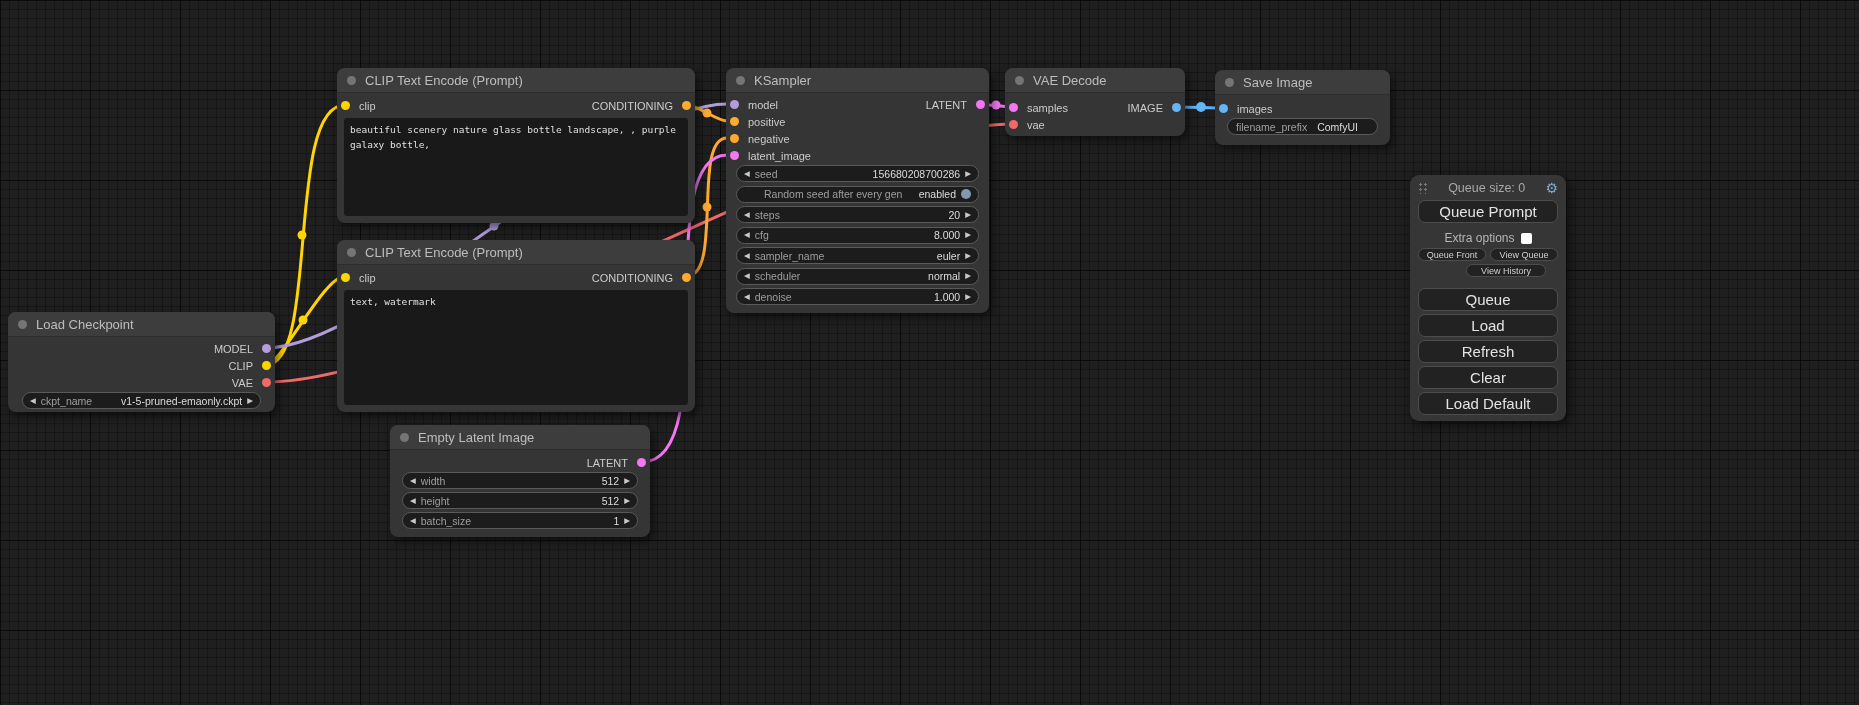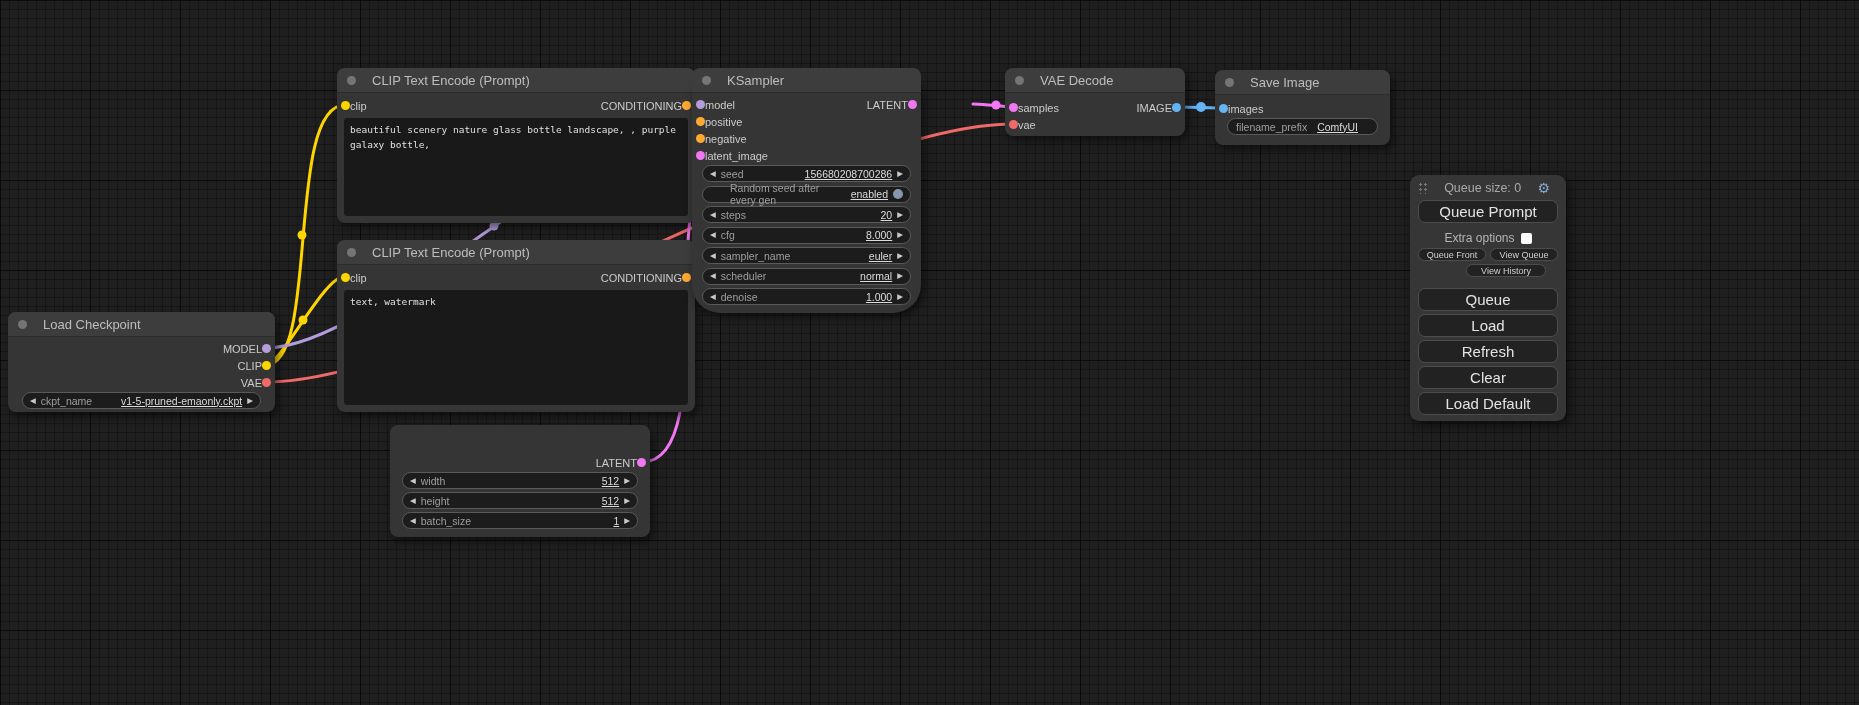--- a/index.html
+++ b/index.html
@@ -13,51 +13,51 @@
       linear-gradient(rgba(0,0,0,0.25) 1px, transparent 1px),
       linear-gradient(90deg, rgba(0,0,0,0.25) 1px, transparent 1px);
     background-size:90px 90px,90px 90px,9px 9px,9px 9px;
   }
   #wires{position:absolute;left:0;top:0;z-index:1;}
   .node{
     position:absolute;background:#353535;border-radius:8px;z-index:2;
     box-shadow:3px 4px 10px rgba(0,0,0,0.55);
   }
   .ntitle{
-    height:24px;display:flex;align-items:center;gap:16px;padding:0 10px;
+    height:24px;display:flex;align-items:center;gap:9px;padding:0 10px;
     font-size:13px;color:#bdbdbd;background:#3d3d3d;
     border-radius:8px 8px 0 0;border-bottom:1px solid #2d2d2d;
   }
   .tdot{width:9px;height:9px;border-radius:50%;background:#757575;flex:0 0 auto;}
   .iorow{position:absolute;left:0;right:0;height:17px;display:flex;align-items:center;
-    padding:0 13px;font-size:11px;color:#cbcbcb;}
+    padding:0 22px;font-size:11px;color:#cbcbcb;}
   .iorow.out{justify-content:flex-end;}
   .sock{width:9px;height:9px;border-radius:50%;position:absolute;top:4px;}
   .iorow.in .sock{left:4px;}
   .iorow.out .sock{right:4px;}
   .widget{
     position:absolute;height:15px;display:flex;align-items:center;gap:5px;
     background:#1c1c1c;border:1px solid #5a5a5a;border-radius:9px;
     padding:0 7px;font-size:10.5px;color:#9f9f9f;
   }
   .warr{font-size:7.5px;color:#c9c9c9;line-height:1;}
-  .wvalue{margin-left:auto;color:#dcdcdc;text-decoration:underline;}
+  .wvalue{margin-left:auto;color:#dcdcdc;}
   .wtoggle{width:10px;height:10px;border-radius:50%;flex:0 0 auto;}
   .ntext{
     position:absolute;left:7px;right:7px;background:#191919;border-radius:3px;
     border:none;resize:none;outline:none;color:#e0e0e0;
     font-family:"DejaVu Sans Mono", monospace;font-size:9.5px;line-height:1.55;
     padding:5px 6px;white-space:pre-wrap;overflow:hidden;
   }
   
   .qpanel{
     position:absolute;left:1410px;top:175px;width:156px;height:246px;z-index:3;
     background:#363636;border-radius:9px;box-shadow:3px 4px 12px rgba(0,0,0,0.6);
   }
-  .qheader{position:absolute;left:0;right:8px;top:4px;height:18px;display:flex;align-items:center;padding:0 8px;}
+  .qheader{position:absolute;left:0;right:0;top:4px;height:18px;display:flex;align-items:center;padding:0 8px;}
   .qdrag{width:10px;height:12px;opacity:.8;
     background-image:radial-gradient(circle, #8a8a8a 1px, transparent 1.4px);
     background-size:5px 5px;}
   .qsize{flex:1;text-align:center;font-size:12.5px;color:#a8a8a8;}
   .qgear{font-size:14px;line-height:1;}
   .qbtn{
     position:absolute;display:flex;align-items:center;justify-content:center;
     background:#222222;border:1px solid #4d4d4d;border-radius:7px;
     color:#e3e3e3;cursor:pointer;box-sizing:border-box;
   }
@@ -145,21 +145,21 @@
     <span class="sock" style="background: rgb(255, 213, 0);"></span>
     <span>clip</span>
   </div>
   <div class="iorow out" style="top:29px">
     <span>CONDITIONING</span>
     <span class="sock" style="background: rgb(255, 169, 49);"></span>
   </div>
   <div class="ntext" style="top:50px;bottom:7px">text, watermark</div>
 </div>
 
-<div class="node" style="left:692px;top:68px;width:229px;height:245px;border-radius:28px;">
+<div class="node" style="left:726px;top:68px;width:263px;height:245px;">
   <div class="ntitle">
     <span class="tdot"></span>
     <span>KSampler</span>
   </div>
   <div class="iorow in" style="top:28px">
     <span class="sock" style="background: rgb(179, 157, 219);"></span>
     <span>model</span>
   </div>
   <div class="iorow in" style="top:45px">
     <span class="sock" style="background: rgb(255, 169, 49);"></span>
@@ -249,20 +249,24 @@
     <span class="sock" style="background: rgb(100, 181, 246);"></span>
     <span>images</span>
   </div>
   <div class="widget" style="left:12px;right:12px;top:48px">
     <span style="margin-left:1px">filename_prefix</span>
     <span class="wvalue" style="margin-right:12px">ComfyUI</span>
   </div>
 </div>
 
 <div class="node" style="left:390px;top:425px;width:260px;height:112px;">
+  <div class="ntitle">
+    <span class="tdot"></span>
+    <span>Empty Latent Image</span>
+  </div>
   <div class="iorow out" style="top:29px">
     <span>LATENT</span>
     <span class="sock" style="background: rgb(242, 119, 242);"></span>
   </div>
   <div class="widget" style="left:12px;right:12px;top:47px">
     <span class="warr">◀</span>
     <span>width</span>
     <span class="wvalue">512</span>
     <span class="warr">▶</span>
   </div>

